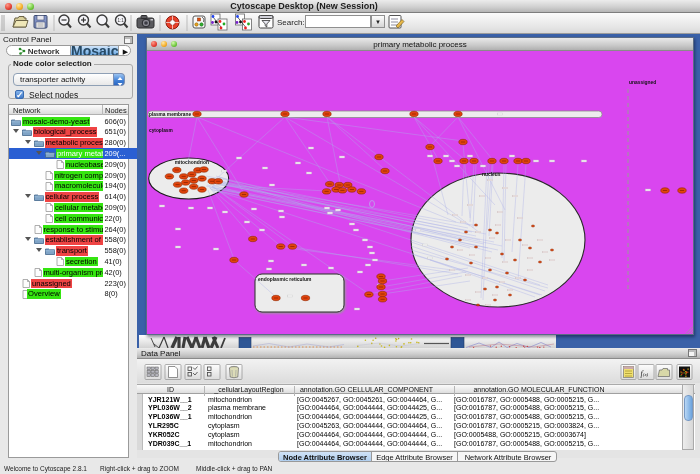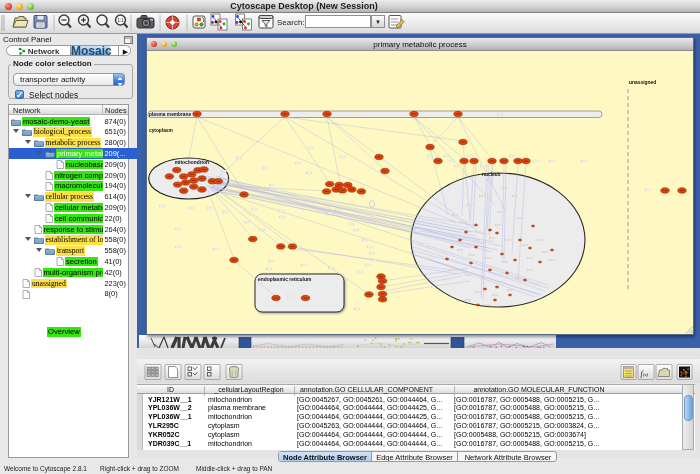--- a/index.html
+++ b/index.html
@@ -12,45 +12,45 @@
 #apptitle{left:0;top:1px;width:608px;text-align:center;font-size:9px;font-weight:bold;color:#1c1c1c;}
 #toolbar{left:0;top:13px;width:700px;height:21px;background:linear-gradient(#fbfbfb,#e6e6e6 70%,#dadada);border-bottom:1px solid #9b9b9b;}
 #searchlbl{left:277px;top:18px;font-size:8px;color:#222;}
 #searchbox{left:305px;top:15px;width:66px;height:13px;background:#fff;border:1px solid #8f8f8f;}
 #searchdrop{left:371px;top:15px;width:14px;height:13px;background:linear-gradient(#fdfdfd,#d6d6d6);border:1px solid #8f8f8f;font-size:6px;color:#222;text-align:center;line-height:13px;}
 #cpanel{left:0;top:34px;width:137px;height:424px;background:#e8e8e8;}
 #cphead{left:3px;top:1px;font-size:8px;color:#111;}
 .floaticon{width:9px;height:8px;border:1px solid #777;background:#f4f4f4;box-shadow:inset -2px 2px 0 #bbb;}
 #tabpill{left:6px;top:11px;width:125px;height:11px;background:#fff;border:1px solid #9a9a9a;border-radius:6px;overflow:hidden;}
 #tabnet{left:0;top:0;width:63px;height:11px;font-size:8px;font-weight:bold;color:#333;text-align:center;line-height:11px;}
-#tabmos{left:63px;top:0;width:40px;height:11px;background:linear-gradient(#d3e6fa,#8fc0ee 50%,#5d9fdf);font-size:12px;font-weight:bold;color:#274a66;line-height:11px;border-left:1px solid #9a9a9a;}
+#tabmos{left:63px;top:0;width:48px;height:11px;background:linear-gradient(#d3e6fa,#8fc0ee 50%,#5d9fdf);font-size:14px;font-weight:bold;color:#274a66;line-height:11px;border-left:1px solid #9a9a9a;}
 #tabarr{left:111px;top:0;width:14px;height:11px;border-left:1px solid #9a9a9a;font-size:7px;color:#111;text-align:center;line-height:11px;}
 #groupbox{left:8px;top:30px;width:125px;height:35px;border:1px solid #a9a9a9;border-radius:3px;}
 #grouplbl{left:11px;top:25px;font-size:8px;font-weight:bold;color:#1a1a1a;background:#e8e8e8;padding:0 2px;z-index:3;}
 #combo{left:13px;top:39px;width:112px;height:13px;background:linear-gradient(#ffffff,#e8e8e8);border:1px solid #8fa0b5;border-radius:4px;}
 #combotext{left:20px;top:41px;width:90px;font-size:8px;color:#111;}
 #combospin{left:113px;top:39px;width:12px;height:13px;background:linear-gradient(#9cc5f2,#3f7fd6 60%,#2c66c0);border:1px solid #7a8fb5;border-radius:0 4px 4px 0;}
 #checkbox{left:15px;top:56px;width:9px;height:9px;background:linear-gradient(#85b4ec,#3f78c8);border:1px solid #3a6cb0;border-radius:2px;color:#fff;font-size:9px;line-height:8px;font-weight:bold;text-align:center;}
 #cblbl{left:29px;top:56px;font-size:8.5px;color:#111;}
 #treepane{left:8px;top:70px;width:121px;height:354px;background:#fff;border:1px solid #9a9a9a;}
 #treehead{left:0;top:0;width:119px;height:10px;background:linear-gradient(#fdfdfd,#dcdcdc);border-bottom:1px solid #b0b0b0;}
 #treehead .h1{left:4px;top:1px;font-size:7.5px;color:#222;}
 #treehead .h2{left:96px;top:1px;font-size:7.5px;color:#222;}
 #treehead .hd{left:93px;top:0;width:1px;height:10px;background:#b9b9b9;}
 .trow{left:0;width:143px;height:10.8px;font-size:7.6px;}
 .trow .lbl{position:absolute;top:0.6px;height:9.4px;line-height:9.4px;padding:0 1px;color:#000;white-space:nowrap;overflow:hidden;}
 .trow .cnt{position:absolute;left:95.5px;top:0.6px;font-size:7.4px;color:#111;line-height:9.5px;}
 .green{background:#35e510;}
-.red{background:#fde047;font-family:Liberation Serif, serif;}
+.red{background:#ef4444;}
 .selrow{background:#2a5fd3;}
 .selrow .cnt{color:#fff;}
 .arrow{position:absolute;top:2.5px;width:0;height:0;}
 .arr-d{border-left:3.2px solid transparent;border-right:3.2px solid transparent;border-top:4.5px solid #555;}
 #desktop{left:137px;top:34px;width:563px;height:424px;background:#3a61a8;}
-#frame{left:9px;top:3px;width:548px;height:298px;background:#fef9c3;border:1px solid #5a6b85;box-shadow:1px 2px 3px rgba(0,0,30,.45);}
+#frame{left:9px;top:3px;width:548px;height:298px;background:#d946ef;border:1px solid #5a6b85;box-shadow:1px 2px 3px rgba(0,0,30,.45);}
 #ftitle{left:0;top:0;width:546px;height:13px;background:linear-gradient(#e9e9e9,#cacaca 60%,#b0b0b0);border-bottom:1px solid #8a8a8a;}
 #ftitle .t1{left:4px;background:radial-gradient(circle at 35% 30%,#ff9a8a,#e33e32 60%,#b01b10);}
 #ftitle .t2{left:14px;background:radial-gradient(circle at 35% 30%,#ffe9a8,#f5ad28 60%,#c77f00);}
 #ftitle .t3{left:24px;background:radial-gradient(circle at 35% 30%,#d6f8b0,#6fc93e 60%,#3f9400);}
 #ftitle .tl{width:6px;height:6px;top:3px;}
 #ftitletext{left:0;top:2px;width:546px;text-align:center;font-size:8px;color:#111;}
 #bgstrip{left:2px;top:301px;width:417px;height:14px;background:linear-gradient(#ffffff,#cfcfcf);overflow:hidden;}
 #datapanel{left:0;top:314px;width:563px;height:110px;background:#e4e4e4;}
 #dphead{left:0;top:0;width:563px;height:11px;background:linear-gradient(#ececec,#cdcdcd 60%,#b2b2b2);border-bottom:1px solid #8a8a8a;}
 #dphead .txt{left:4px;top:1px;font-size:8px;color:#111;}
@@ -206,21 +206,21 @@
         <div class="h2 abs">Nodes</div>
       </div>
     <div class="trow abs" style="top:11.0px">
         <span style="position:absolute;left:2px;top:0">
           <svg width="10" height="8" viewBox="0 0 10 8" style="position:absolute;top:1.5px">
             <path d="M0.5 2 L0.5 7.5 L9.5 7.5 L9.5 2.8 L4.5 2.8 L3.7 2 Z" fill="#7fa3c6" stroke="#41668c" stroke-width="0.8"></path>
             <path d="M0.5 3.8 L9.5 3.8" stroke="#9fc0dd" stroke-width="0.8"></path>
           </svg>
         </span>
         <div class="lbl green" style="left:13px;max-width:81px;">mosaic-demo-yeast</div>
-        <div class="cnt">874(0)</div>
+        <div class="cnt">606(0)</div>
       </div>
       <div class="trow abs" style="top:21.8px">
         <div class="arrow arr-d" style="left:4px"></div>
         <span style="position:absolute;left:13px;top:0">
           <svg width="10" height="8" viewBox="0 0 10 8" style="position:absolute;top:1.5px">
             <path d="M0.5 2 L0.5 7.5 L9.5 7.5 L9.5 2.8 L4.5 2.8 L3.7 2 Z" fill="#7fa3c6" stroke="#41668c" stroke-width="0.8"></path>
             <path d="M0.5 3.8 L9.5 3.8" stroke="#9fc0dd" stroke-width="0.8"></path>
           </svg>
         </span>
         <div class="lbl red" style="left:24px;max-width:70px;">biological_process</div>
@@ -371,21 +371,21 @@
         <div class="lbl red" style="left:22px;max-width:72px;">unassigned</div>
         <div class="cnt">223(0)</div>
       </div>
       <div class="trow abs" style="top:183.8px">
         <span style="position:absolute;left:13px;top:0">
           <svg width="8" height="9" viewBox="0 0 8 9" style="position:absolute;top:1px">
             <path d="M1 0.5 L5.5 0.5 L7.5 2.5 L7.5 8.5 L1 8.5 Z" fill="#fdfdfd" stroke="#9a9a9a" stroke-width="0.8"></path>
             <path d="M5.5 0.5 L5.5 2.5 L7.5 2.5" fill="none" stroke="#9a9a9a" stroke-width="0.8"></path>
           </svg>
         </span>
-        <div class="lbl green" style="left:38px;max-width:72px;margin-top:38px;">Overview</div>
+        <div class="lbl green" style="left:18px;max-width:72px;">Overview</div>
         <div class="cnt">8(0)</div>
       </div>
   </div>
 </div>
 <div id="desktop" class="abs">
   <div id="bgstrip" class="abs">
       <svg class="abs" style="left:0;top:0" width="417" height="14" viewBox="0 0 417 14">
         <line x1="20" y1="13" x2="25" y2="2" stroke="#3c3c3c" stroke-width="1.2"></line>
         <line x1="25" y1="2" x2="29" y2="13" stroke="#3c3c3c" stroke-width="1.2"></line>
         <line x1="33" y1="13" x2="38" y2="2" stroke="#3c3c3c" stroke-width="3.4"></line>
@@ -751,20 +751,24 @@
       <ellipse cx="348.0" cy="250.0" rx="1.6" ry="1.1" fill="#d8440e" stroke="#8e2600" stroke-width="0.4"></ellipse>
       <ellipse cx="313.0" cy="190.0" rx="1.6" ry="1.1" fill="#d8440e" stroke="#8e2600" stroke-width="0.4"></ellipse>
       <text x="335" y="126" font-size="4.9" font-weight="bold" fill="#111">nucleus</text>
       <g stroke="#9a9a9a" stroke-width="0.8">
         <line x1="539" y1="283.5" x2="546" y2="276.5"></line>
         <line x1="542" y1="283.5" x2="546" y2="279.5"></line>
         <line x1="544.5" y1="283.5" x2="546" y2="282"></line>
       </g>
     </svg>
   <div id="datapanel" class="abs">
+    <div id="dphead" class="abs">
+        <div class="txt abs">Data Panel</div>
+        <div class="floaticon abs" style="left:551px;top:1px"></div>
+      </div>
     <div id="dptoolbar" class="abs">
         <svg class="abs" style="left:0;top:0" width="563" height="24" viewBox="0 0 563 24">
           <defs>
             <linearGradient id="bgr" x1="0" y1="0" x2="0" y2="1">
               <stop offset="0" stop-color="#fdfdfd"></stop>
               <stop offset="1" stop-color="#dcdcdc"></stop>
             </linearGradient>
           </defs>
           <rect x="8" y="5.5" width="16" height="15" rx="1" fill="url(#bgr)" stroke="#9a9a9a" stroke-width="0.8"></rect>
           <rect x="28" y="5.5" width="16" height="15" rx="1" fill="url(#bgr)" stroke="#9a9a9a" stroke-width="0.8"></rect>

